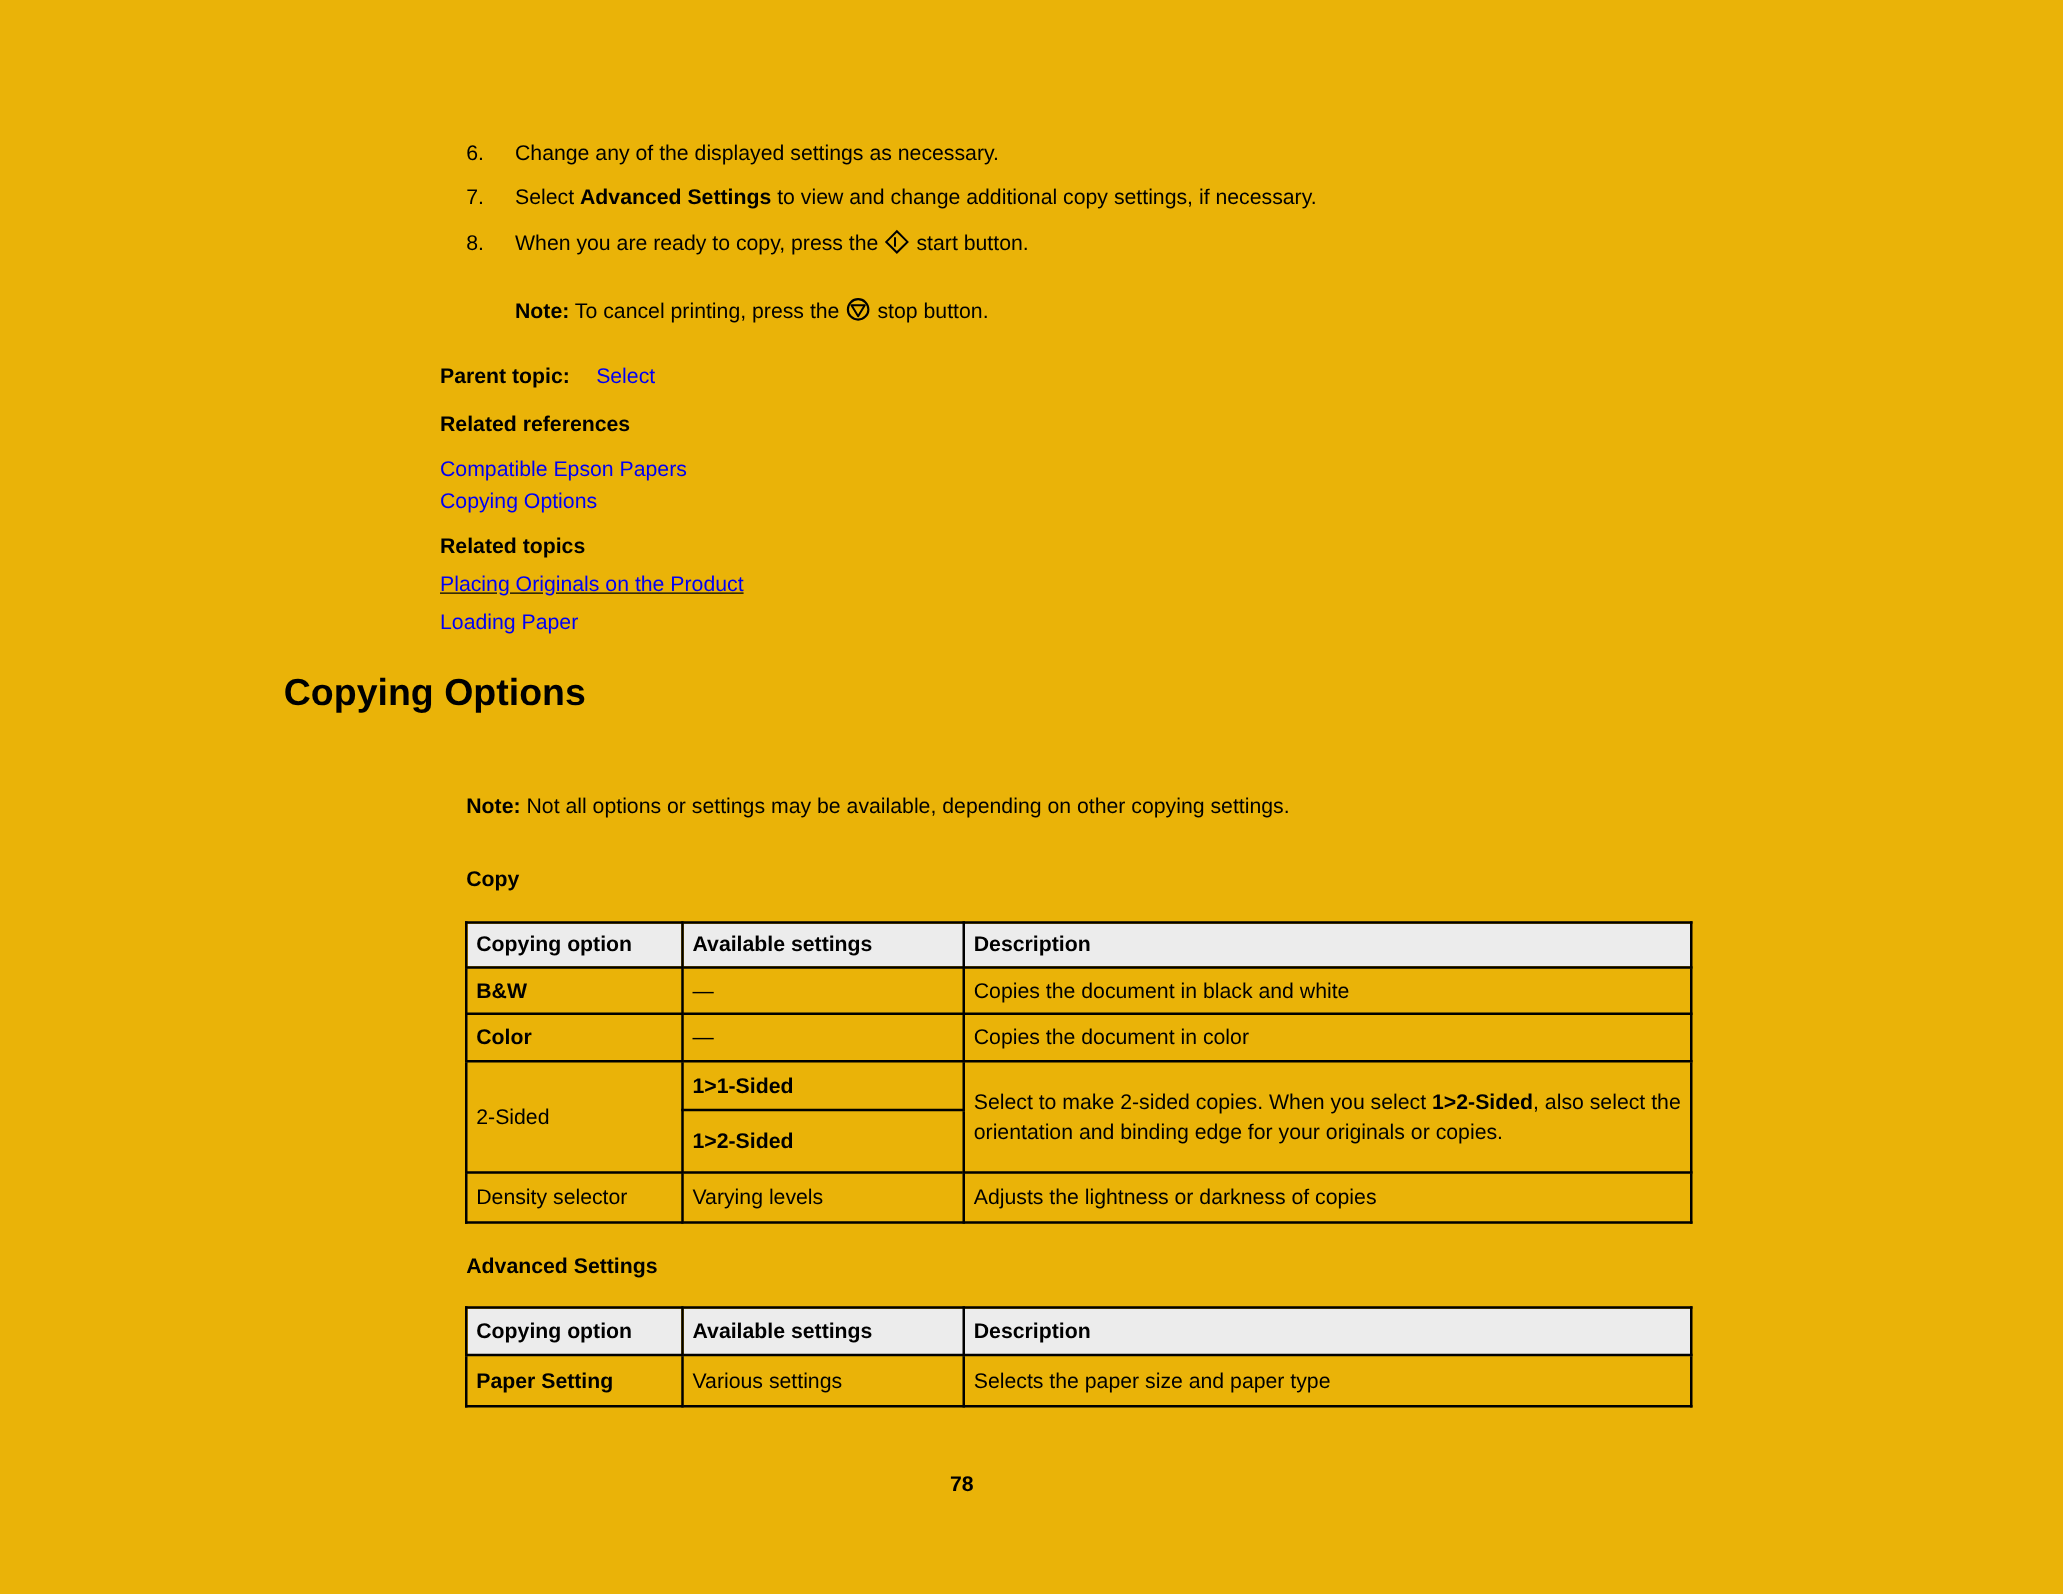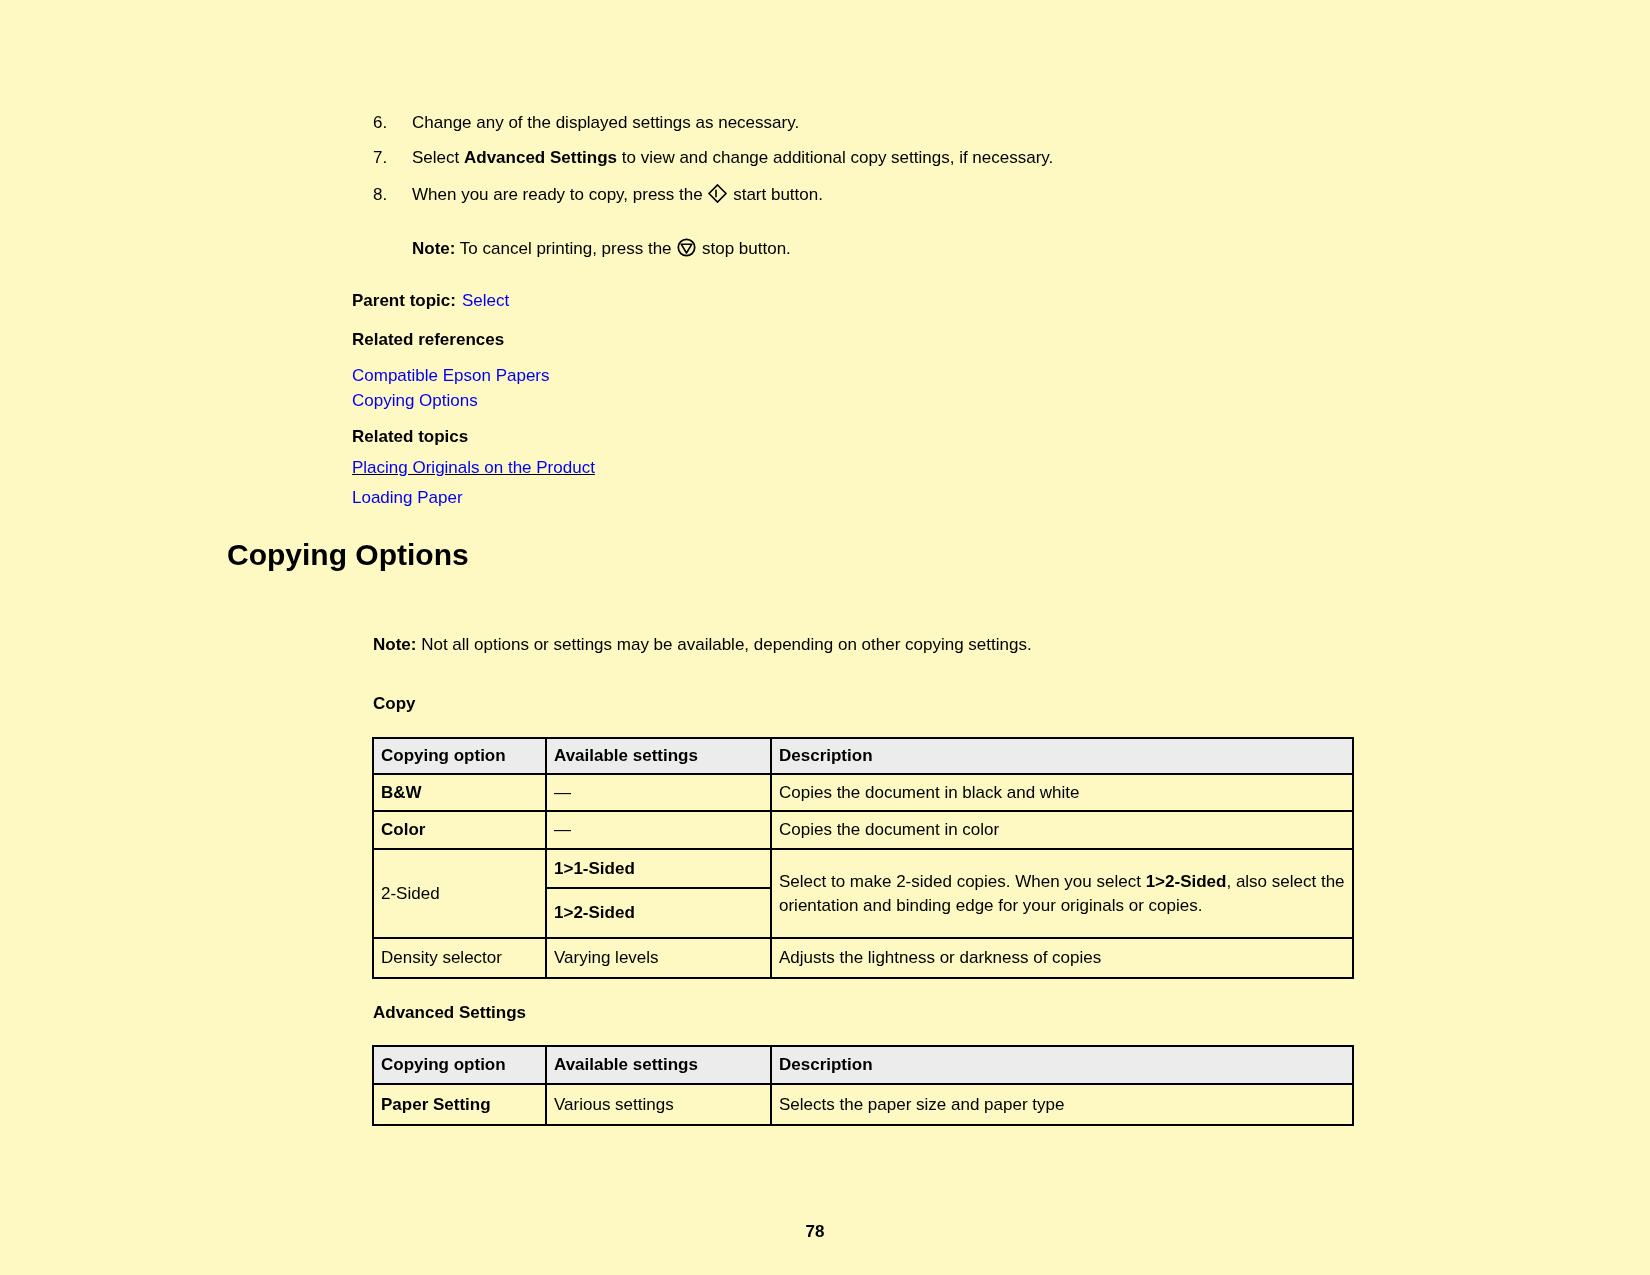--- a/index.html
+++ b/index.html
@@ -1,20 +1,20 @@
 <!DOCTYPE html>
 <html><head>
 <meta charset="utf-8">
 <style>
   html, body { margin: 0; padding: 0; background: #fff; }
   .page {
     position: relative;
     width: 1650px;
     height: 1275px;
-    background: #fef9c3;
+    background: #eab308;
     font-family: "Liberation Sans", "DejaVu Sans", sans-serif;
     font-size: 17px;
     color: #000000;
     overflow: hidden;
   }
   .abs { position: absolute; }
   .b { font-weight: 700; }
   .step { left: 373px; }
   .step-num { display: inline-block; width: 39px; }
   a.doclink {
@@ -41,21 +41,21 @@
     font-size: 17px;
     text-align: left;
     overflow: hidden;
   }
   table.doc th {
     background: #ececec;
     font-weight: 700;
   }
   td.vtop { vertical-align: top; padding-top: 6px; }
   td.desc-rich { line-height: 24px; padding-top: 4px; padding-right: 6px; }
-  .pagenum { font-weight: 700; text-align: center; margin-top: 44px; }
+  .pagenum { font-weight: 700; text-align: left; }
 </style>
 </head>
 <body>
 
 <div class="page">
 
   <div class="abs step" style="top:113px;">
     <span class="step-num">6.</span><span>Change any of the displayed settings as necessary.</span>
   </div>
 
@@ -71,21 +71,21 @@
   </div>
 
   <div class="abs" style="left:412px; top:237px;">
     <span class="b">Note:</span><span> To cancel printing, press the </span><svg class="icon-inline" width="21" height="21" viewBox="0 0 21 21">
         <circle cx="10.5" cy="10.5" r="8.2" fill="none" stroke="#000" stroke-width="1.7"></circle>
         <path d="M5.2 7.2 L15.8 7.2 L10.5 16 Z" fill="none" stroke="#000" stroke-width="1.6" stroke-linejoin="round"></path>
       </svg><span> stop button.</span>
   </div>
 
   <div class="abs" style="left:352px; top:291px;">
-    <span class="b" style="margin-right:6px;">Parent topic:</span><a class="doclink">Select</a>
+    <span class="b" style="margin-right:21px;">Parent topic:</span><a class="doclink">Select</a>
   </div>
 
   <div class="abs b" style="left:352px; top:330px;">Related references</div>
   <div class="abs" style="left:352px; top:366px;"><a class="doclink">Compatible Epson Papers</a></div>
   <div class="abs" style="left:352px; top:391px;"><a class="doclink">Copying Options</a></div>
 
   <div class="abs b" style="left:352px; top:427px;">Related topics</div>
   <div class="abs" style="left:352px; top:458px;text-decoration:underline;"><a class="doclink">Placing Originals on the Product</a></div>
   <div class="abs" style="left:352px; top:488px;"><a class="doclink">Loading Paper</a></div>
 

